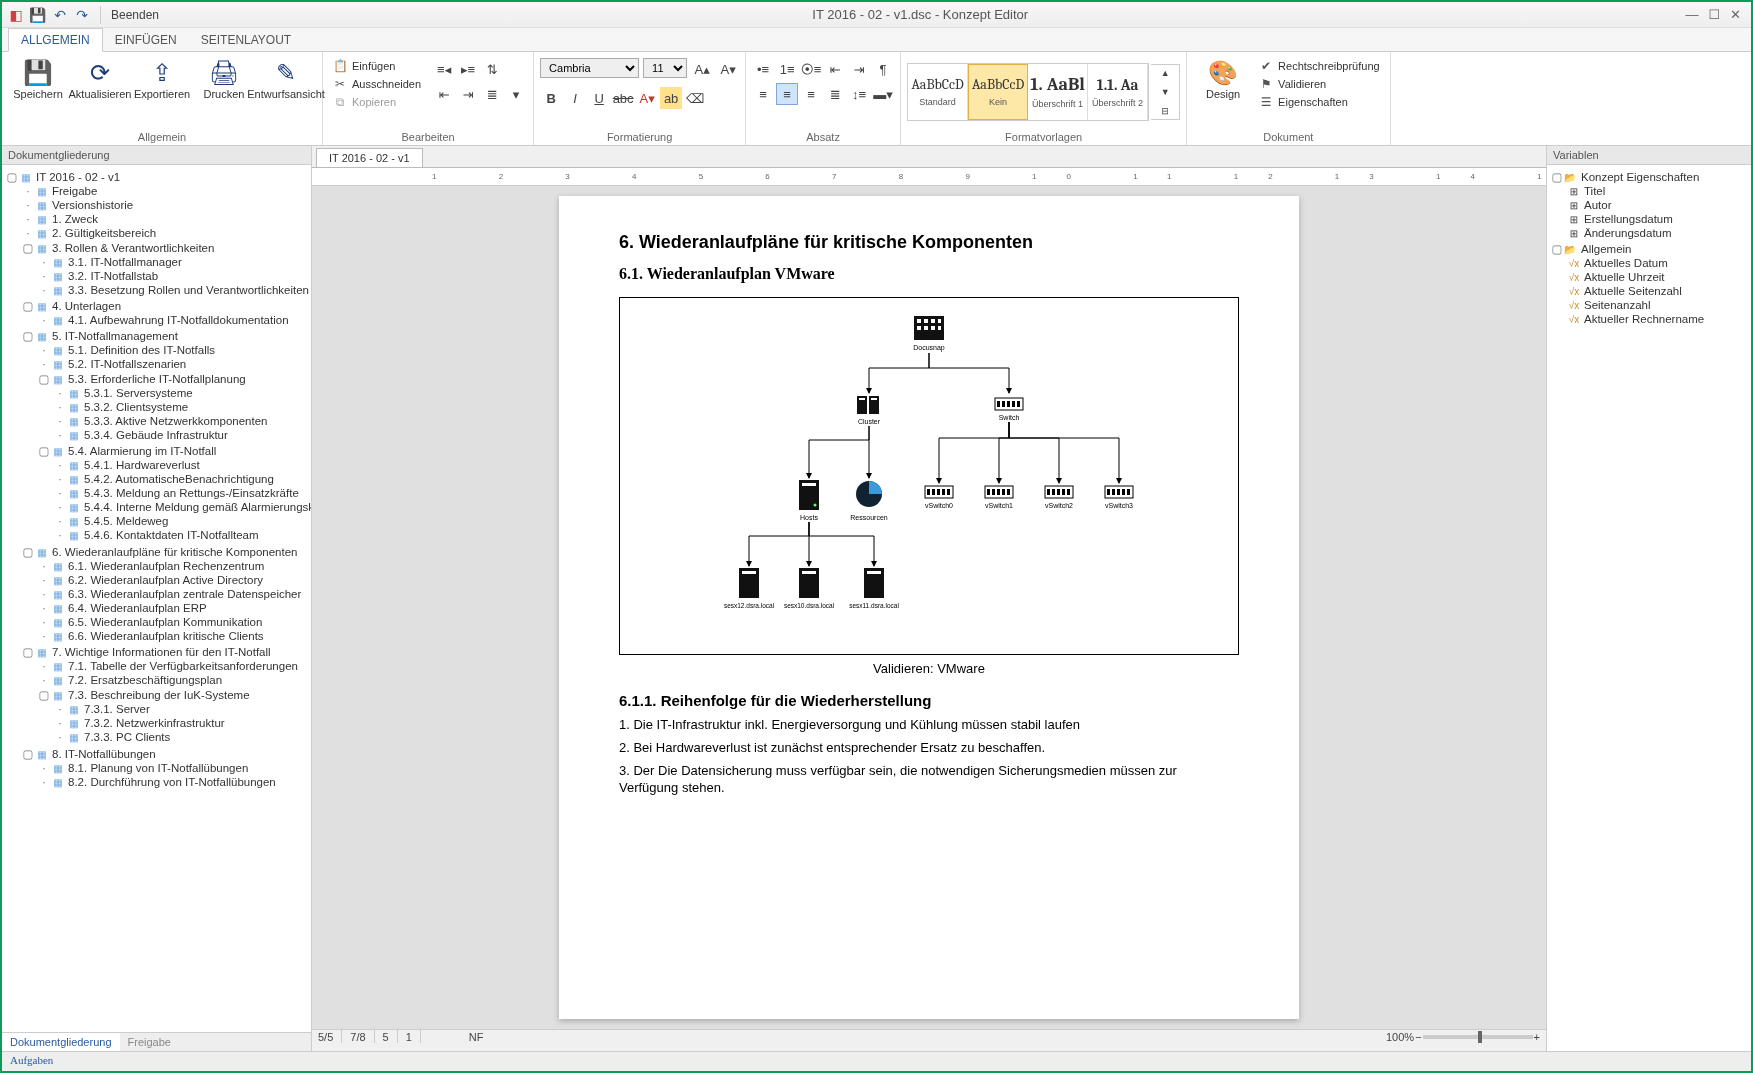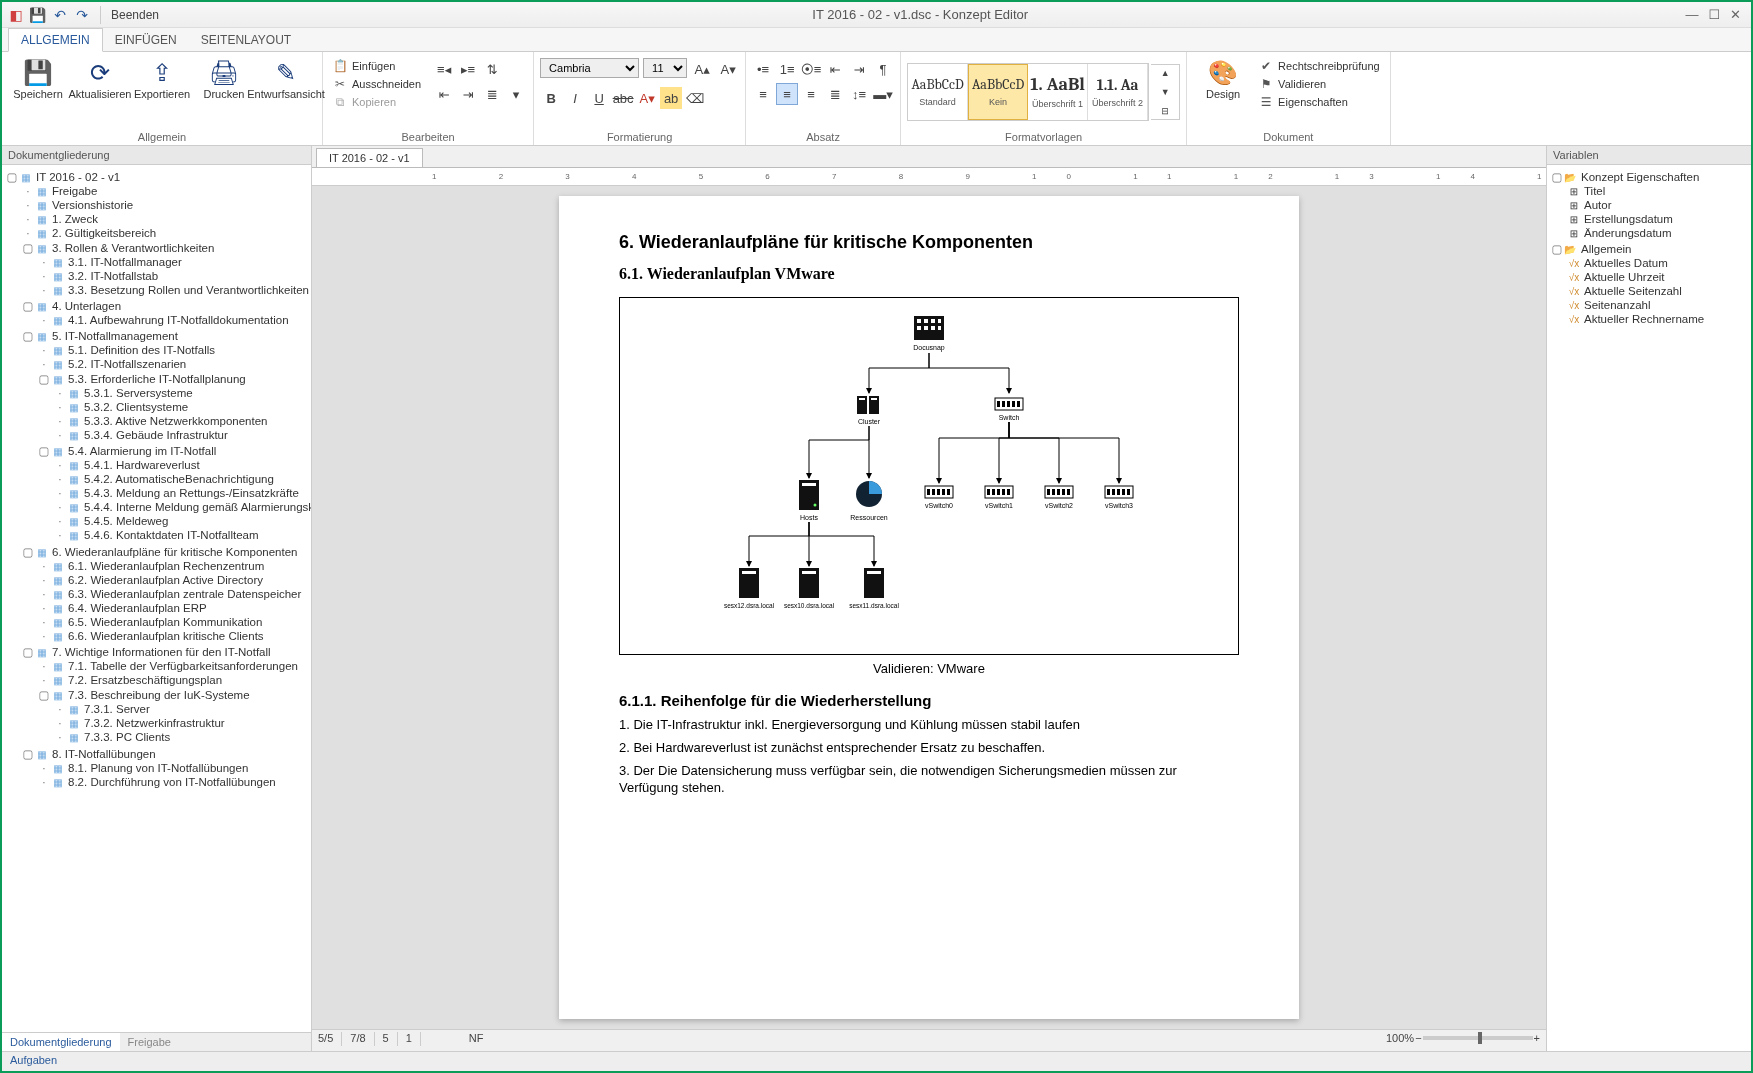--- a/index.html
+++ b/index.html
@@ -70,26 +70,26 @@
 .page { width: 740px; background: #fff; box-shadow: 0 2px 6px rgba(0,0,0,.25); padding: 30px 60px; font-family: Cambria, Georgia, serif; color: #000; }
 .page h2 { font-size: 18px; font-weight: bold; margin: 6px 0 12px; }
 .page h3 { font-size: 16px; font-weight: bold; margin: 8px 0 10px; font-family: Liberation Serif, serif; }
 .page h4 { font-size: 15px; font-weight: bold; margin: 14px 0 8px; }
 .page p { font-size: 13px; margin: 6px 0; line-height: 1.3; }
 .figbox { border: 1px solid #000; padding: 10px 8px 16px; margin: 14px 0 2px; display:flex; justify-content:center; }
 .figcap { text-align: center; font-size: 13px; margin-bottom: 6px; }
 .diagram svg text { font-family: Arial, sans-serif; }
 
 
-.statusbar { height: 22px; background: #f0f0f0; border-top: 1px solid #ccc; display: flex; align-items: flex-start; font-size: 11px; color: #444; padding: 2px 6px; }
+.statusbar { height: 22px; background: #f0f0f0; border-top: 1px solid #ccc; display: flex; align-items: flex-end; font-size: 11px; color: #444; padding: 8px 6px; }
 .statusbar .sep { width: 1px; height: 14px; background: #ccc; margin: 0 8px; }
 .zoom { margin-left: auto; display: flex; align-items: center; gap: 1px; }
 .zoom .track { width: 110px; height: 4px; background: #ccc; position: relative; }
 .zoom .thumb { position: absolute; left: 50%; top: -4px; width: 4px; height: 12px; background: #666; }
-.bottom-tab { height: 20px; background: #eee; border-top: 1px solid #ccc; font-size: 11px; padding: 2px 8px; color: #2a5a9c; }
+.bottom-tab { height: 20px; background: #eee; border-top: 1px solid #ccc; font-size: 11px; padding: 2px 8px; color: #2a5a9c; font-family: Liberation Serif, serif; }
 .vcol { display:flex; flex-direction:column; gap:3px; }
 .align-active { background:#cfe4fa; border:1px solid #7fa8d8 !important; }
 </style>
 </head>
 <body>
 
 <div class="app">
 
   <div class="titlebar">
     <div class="qat">

